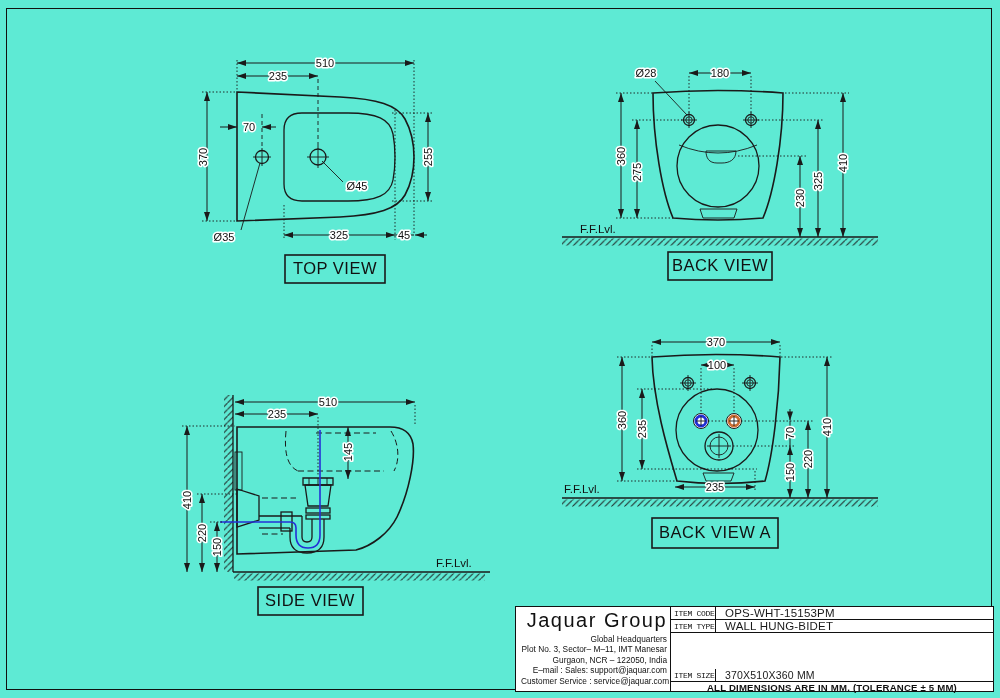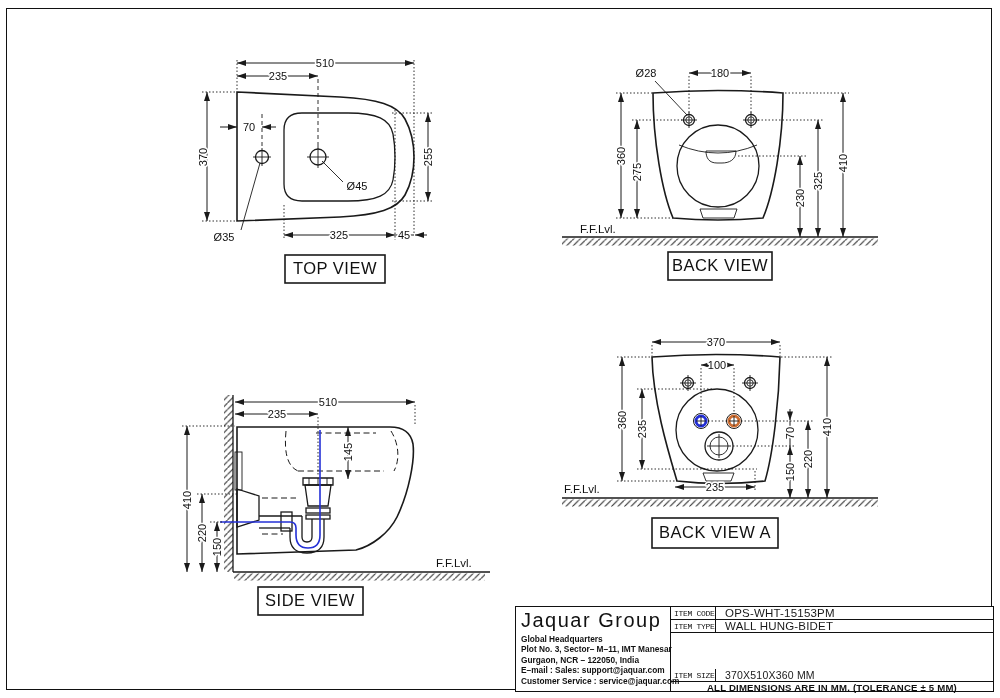--- a/index.html
+++ b/index.html
@@ -1,35 +1,35 @@
 <!DOCTYPE html>
 <html><head>
 <meta charset="utf-8">
 <style>
   html,body{margin:0;padding:0;background:#e8e8e8;}
-  .page{position:relative;width:1000px;height:698px;background:#ffffff;font-family:"Liberation Sans",sans-serif;overflow:hidden;}
+  .page{position:relative;width:1000px;height:698px;background:#5eead4;font-family:"Liberation Sans",sans-serif;overflow:hidden;text-align:right;}
   .page-border{position:absolute;left:6px;top:8px;width:986px;height:682px;border:1.6px solid #111;box-sizing:border-box;}
   svg text{user-select:none;}
   .dt{font:11px "Liberation Sans",sans-serif;fill:#111;paint-order:stroke;stroke:#fff;stroke-width:3.2px;stroke-linejoin:round;text-anchor:middle;}
   .lbl{font:16.5px "Liberation Sans",sans-serif;fill:#111;text-anchor:middle;letter-spacing:.5px;}
   .ffl{font:11.5px "Liberation Sans",sans-serif;fill:#111;}
   .ln{stroke:#1a1a1a;stroke-width:1.3;fill:none;}
   .ln2{stroke:#1a1a1a;stroke-width:1.6;fill:none;}
   .thin{stroke:#1a1a1a;stroke-width:.9;fill:none;}
   .dim{stroke:#1a1a1a;stroke-width:1;fill:none;}
   .ext{stroke:#1a1a1a;stroke-width:.9;fill:none;stroke-dasharray:1.5 2;}
   .hid{stroke:#1a1a1a;stroke-width:1;fill:none;stroke-dasharray:6 3.5;}
   .cl{stroke:#1a1a1a;stroke-width:.9;fill:none;stroke-dasharray:4 3;}
   .blue{stroke:#2430d6;stroke-width:1.6;fill:none;}
   
   .tblock{position:absolute;left:515px;top:606px;width:479px;height:86px;border:1.6px solid #111;box-sizing:border-box;display:flex;background:#fff;}
   .tb-logo{width:91px;border-right:1.4px solid #111;box-sizing:border-box;display:flex;align-items:center;justify-content:center;}
   .tb-mid{width:155px;border-right:1.4px solid #111;box-sizing:border-box;padding:1px 3px 0 5px;}
   .tb-company{font-size:20px;letter-spacing:1.5px;color:#111;white-space:nowrap;margin-top:1px;}
-  .tb-addr{font-size:8.3px;font-weight:700;color:#111;line-height:10.4px;white-space:nowrap;margin-top:2px;}
+  .tb-addr{font-size:8.3px;font-weight:400;color:#111;line-height:10.4px;white-space:nowrap;margin-top:2px;}
   .tb-right{flex:1;display:flex;flex-direction:column;}
   .tb-row{display:flex;border-bottom:1.3px solid #111;box-sizing:border-box;}
   .tb-row-label{width:45px;border-right:1.3px solid #111;box-sizing:border-box;font-family:"Liberation Mono",monospace;font-size:8px;letter-spacing:-.3px;color:#111;display:flex;align-items:center;padding-left:3px;}
   .tb-row-value{flex:1;font-size:11.5px;font-weight:400;color:#1a1a1a;display:flex;align-items:center;padding-left:9px;letter-spacing:.2px;}
   .tb-note{flex:1;display:flex;align-items:center;justify-content:center;font-size:9.6px;font-weight:700;color:#111;letter-spacing:.2px;}
   .r1{height:27px;} .r2{height:25px;} .r3{height:15px;margin-top:36px;}
 </style>
 </head>
 <body>
 

